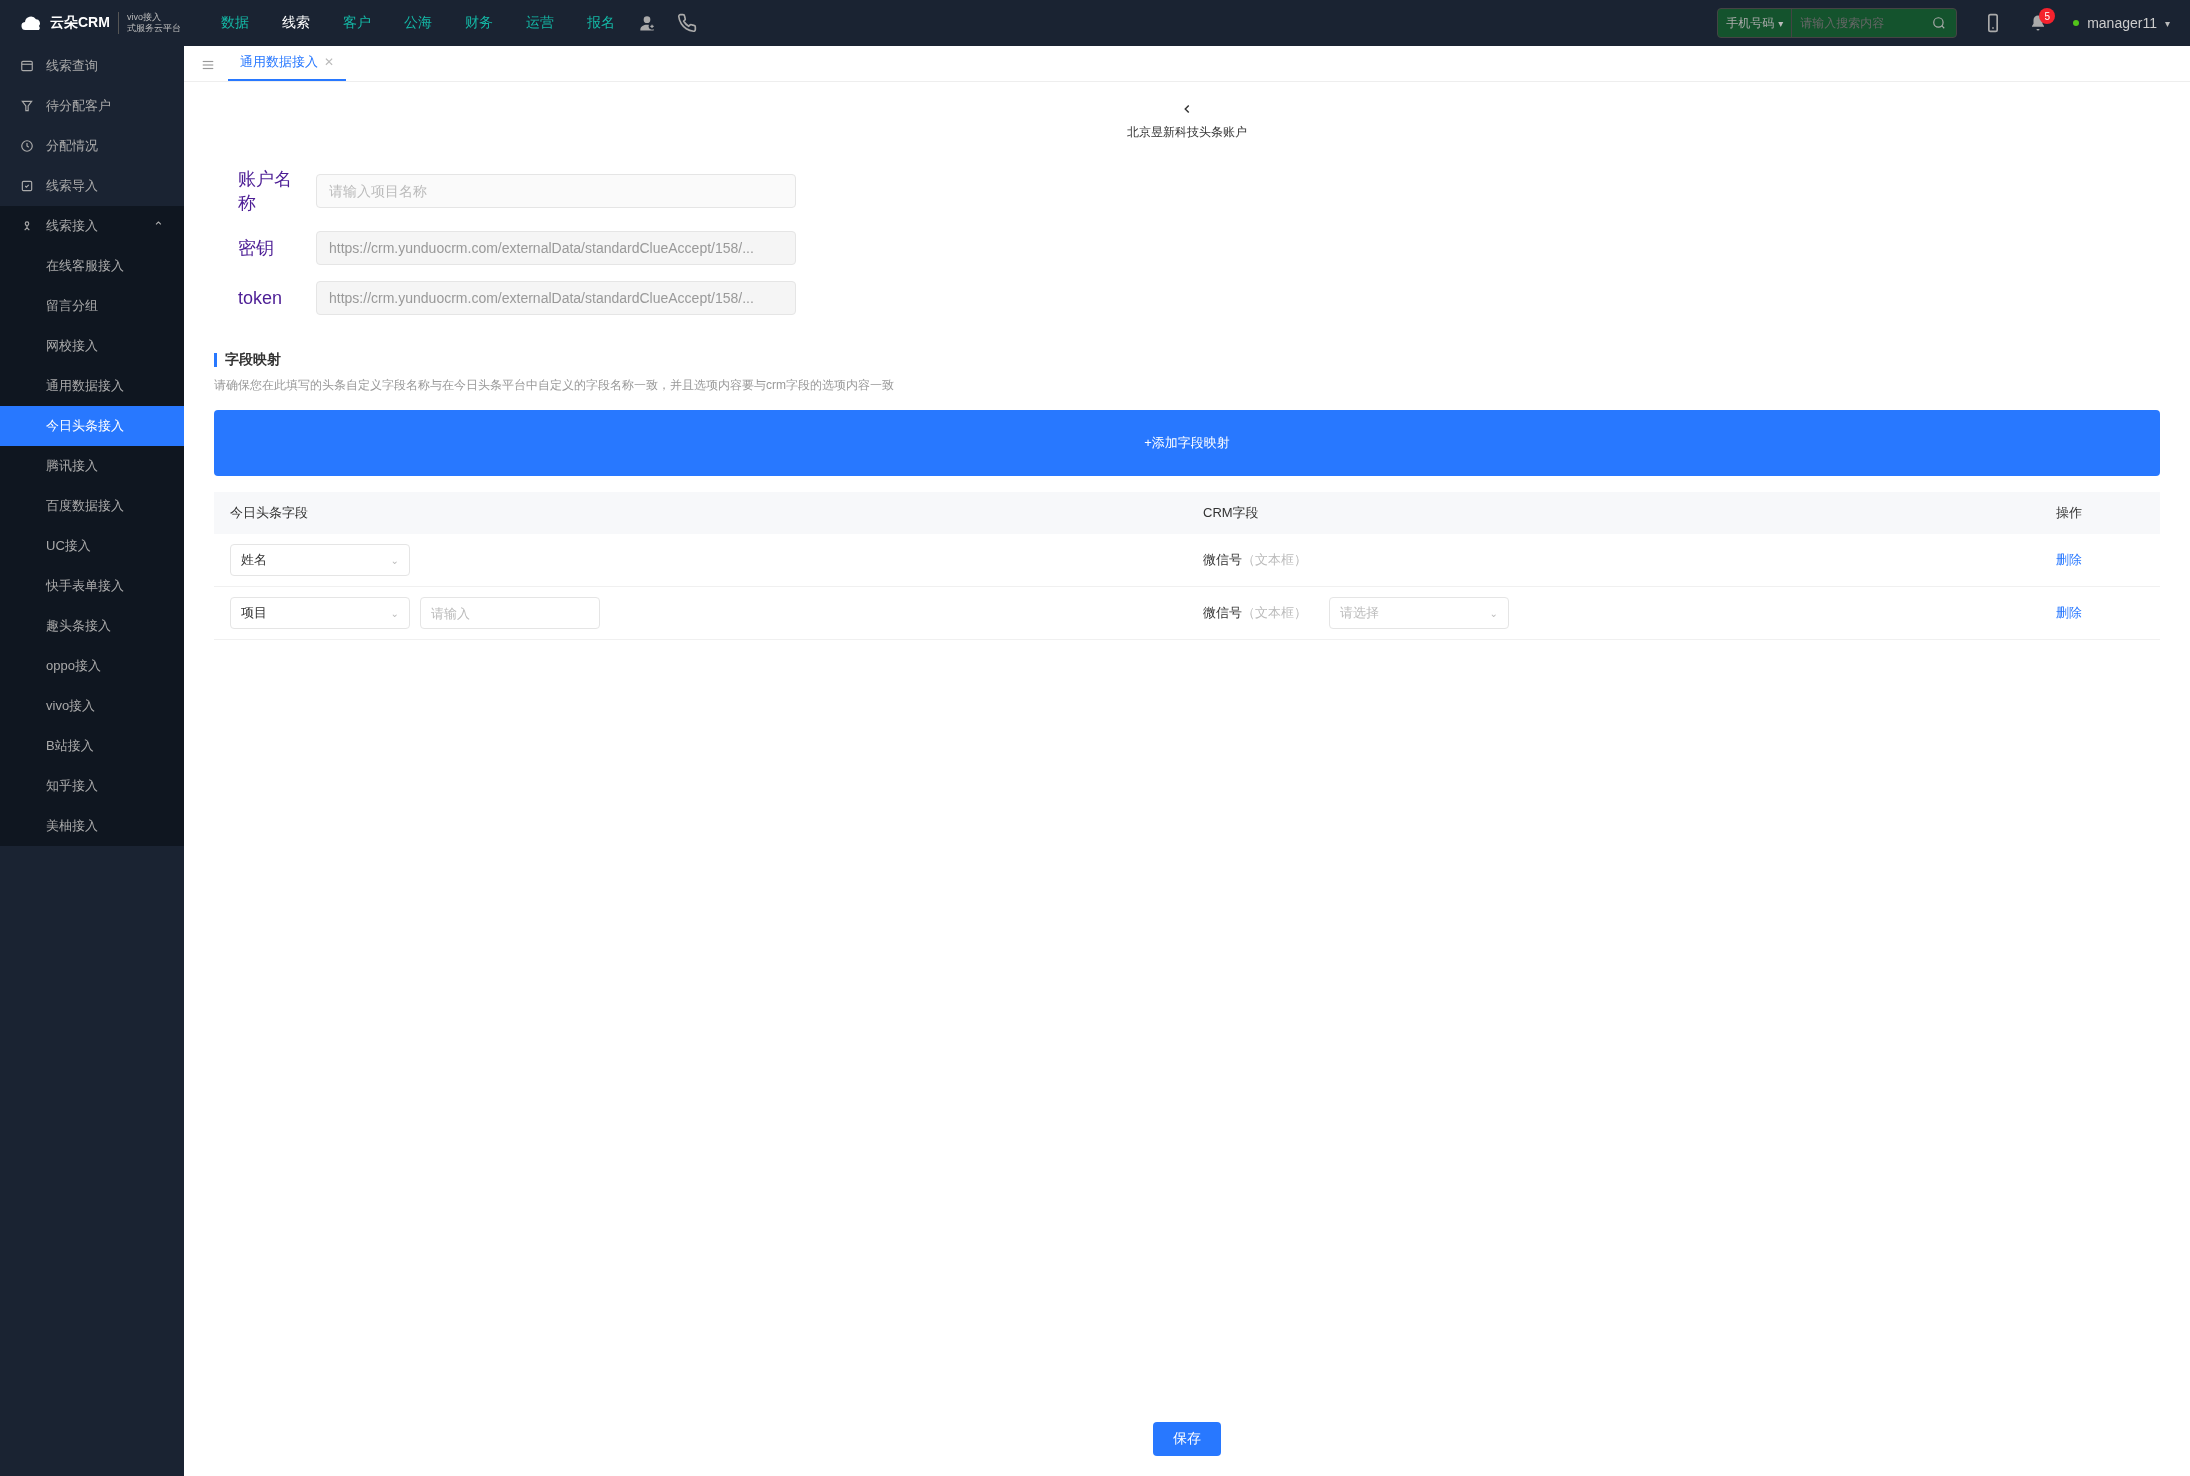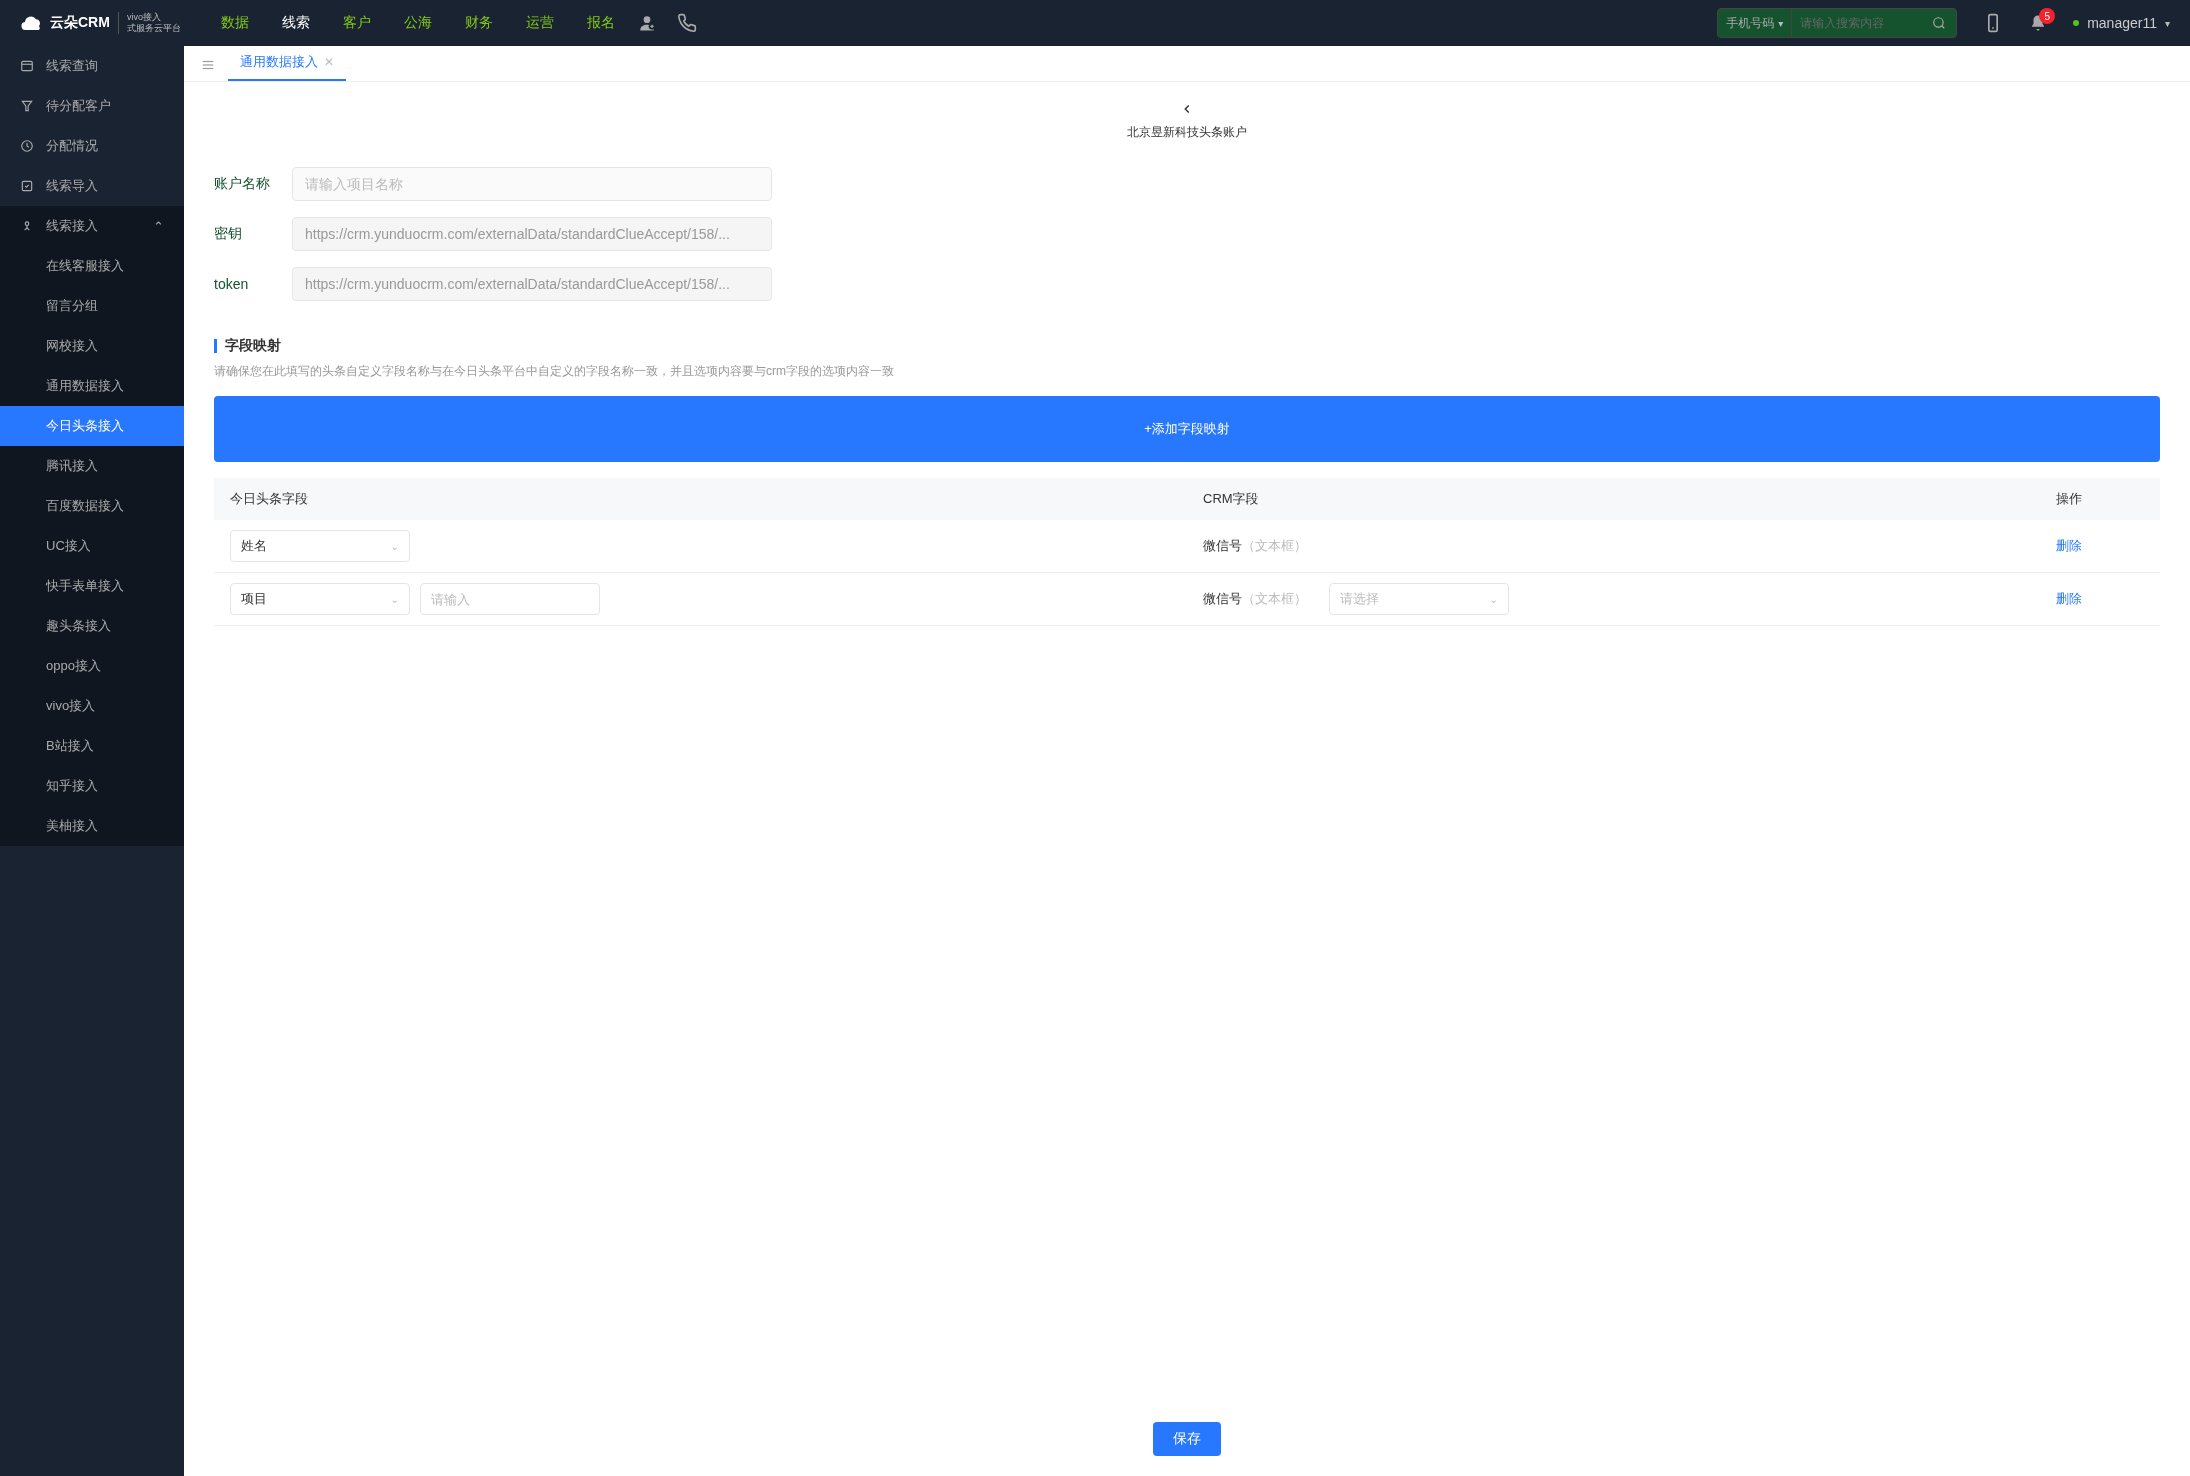--- a/index.html
+++ b/index.html
@@ -5,21 +5,21 @@
 * { margin: 0; padding: 0; box-sizing: border-box; }
 body { font-family: -apple-system, BlinkMacSystemFont, "Segoe UI", "PingFang SC", "Microsoft YaHei", sans-serif; font-size: 14px; color: #333; background: #fff; }
 
 
 .header { height: 46px; background: #1a2332; display: flex; align-items: center; padding: 0 20px; color: #ccc; }
 .logo { display: flex; align-items: center; margin-right: 40px; color: #fff; }
 .logo-img { width: 24px; height: 24px; margin-right: 6px; }
 .logo-text { font-size: 14px; font-weight: 600; color: #fff; }
 .logo-sub { font-size: 9px; margin-left: 8px; line-height: 1.2; color: #bbb; border-left: 1px solid #555; padding-left: 8px; }
 .nav { display: flex; gap: 33px; }
-.nav-item { color: #84cc16; cursor: pointer; font-size: 14px; }
+.nav-item { color: #14b8a6; cursor: pointer; font-size: 14px; }
 .nav-item.active { color: #fff; font-weight: 500; }
 .header-icons { display: flex; gap: 20px; margin-left: 22px; align-items: center; }
 .header-icon { width: 20px; height: 20px; color: #aaa; cursor: pointer; }
 .header-right { margin-left: auto; display: flex; align-items: center; gap: 26px; }
 .search-box { display: flex; align-items: center; background: #14532d; border: 1px solid #444; border-radius: 4px; height: 30px; overflow: hidden; }
 .search-select { padding: 0 8px; color: #aaa; font-size: 12px; display: flex; align-items: center; gap: 4px; cursor: pointer; border-right: 1px solid #444; height: 100%; }
 .search-input { background: transparent; border: none; outline: none; color: #aaa; padding: 0 8px; width: 130px; font-size: 12px; }
 .search-input::placeholder { color: #666; }
 .search-btn { padding: 0 10px; color: #aaa; cursor: pointer; }
 .bell-wrap { position: relative; cursor: pointer; }
@@ -44,21 +44,21 @@
 .tabs-bar { height: 36px; background: #fff; border-bottom: 1px solid #eee; display: flex; align-items: flex-end; padding: 0 12px; }
 .tab-menu-icon { width: 24px; height: 24px; display: flex; align-items: center; justify-content: center; color: #999; cursor: pointer; margin-bottom: 4px; margin-right: 8px; }
 .tab { display: flex; align-items: center; gap: 6px; padding: 8px 12px; font-size: 13px; color: #2878ff; border-bottom: 2px solid #2878ff; cursor: pointer; }
 .tab-close { color: #bbb; cursor: pointer; font-size: 12px; }
 
 .content { flex: 1; background: #fff; margin: 0; padding: 20px 30px; overflow-y: auto; display: flex; flex-direction: column; }
 .breadcrumb { display: flex; align-items: center; gap: 8px; font-size: 12px; font-weight: 500; margin-bottom: 26px; flex-direction: column; }
 .back-icon { cursor: pointer; width: 14px; height: 14px; }
 
 .form-row { display: flex; align-items: center; gap: 18px; margin-bottom: 16px; }
-.form-label { width: 60px; font-size: 14px; color: #14532d; flex-shrink: 0; }
+.form-label { width: 60px; font-size: 18px; color: #4c1d95; flex-shrink: 0; margin-left: 24px; }
 .form-input { width: 480px; height: 34px; border: 1px solid #e5e5e5; border-radius: 4px; background: #fafafa; padding: 0 12px; font-size: 14px; color: #666; outline: none; }
 .form-input.readonly { background: #f5f5f5; color: #999; }
 .form-input::placeholder { color: #bbb; }
 
 .section-title { display: flex; align-items: center; gap: 8px; font-size: 14px; font-weight: 600; margin-top: 20px; margin-bottom: 8px; }
 .section-bar { width: 3px; height: 14px; background: #2878ff; }
 .section-desc { font-size: 12px; color: #999; margin-bottom: 16px; }
 
 .add-btn { background: #2878ff; color: #fff; border: none; border-radius: 4px; padding: 24px 14px; font-size: 13px; cursor: pointer; margin-bottom: 16px; }
 

